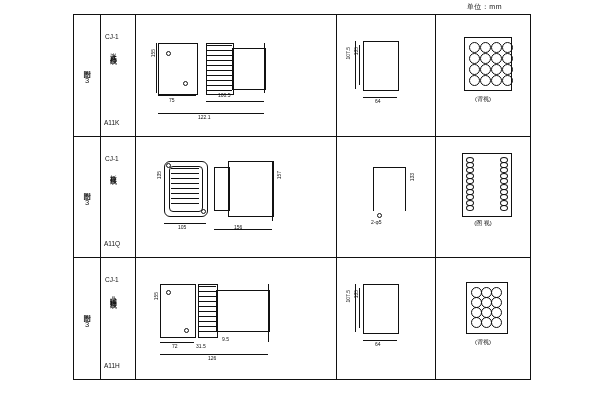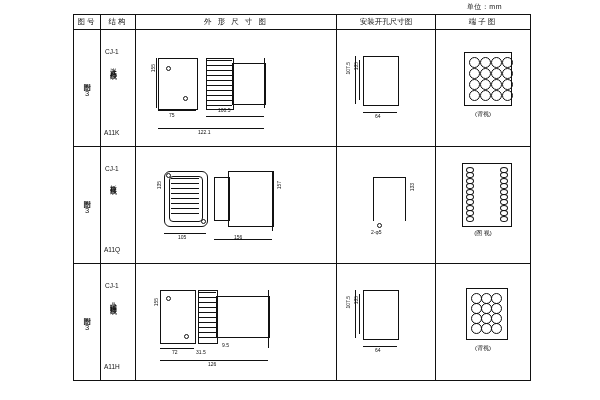--- a/index.html
+++ b/index.html
@@ -51,27 +51,20 @@
 </style>
 </head>
 <body>
 
 <div class="page">
 
   <div class="unit">单位：mm</div>
 
   <table class="main">
     <tbody>
-        <tr>
-      <th class="hdr c1">图号</th>
-      <th class="hdr c2">结构</th>
-      <th class="hdr c3">外 形 尺 寸 图</th>
-      <th class="hdr c4 tight">安装开孔尺寸图</th>
-      <th class="hdr c5">端子图</th>
-    </tr>
 
     <tr class="rowh">
       <td class="c1">
         <div class="center">
               <span class="vlabel">附图 3</span>
             </div>
       </td>
       <td class="c2">
         <div class="struct">
           <span class="code">CJ-1</span>

